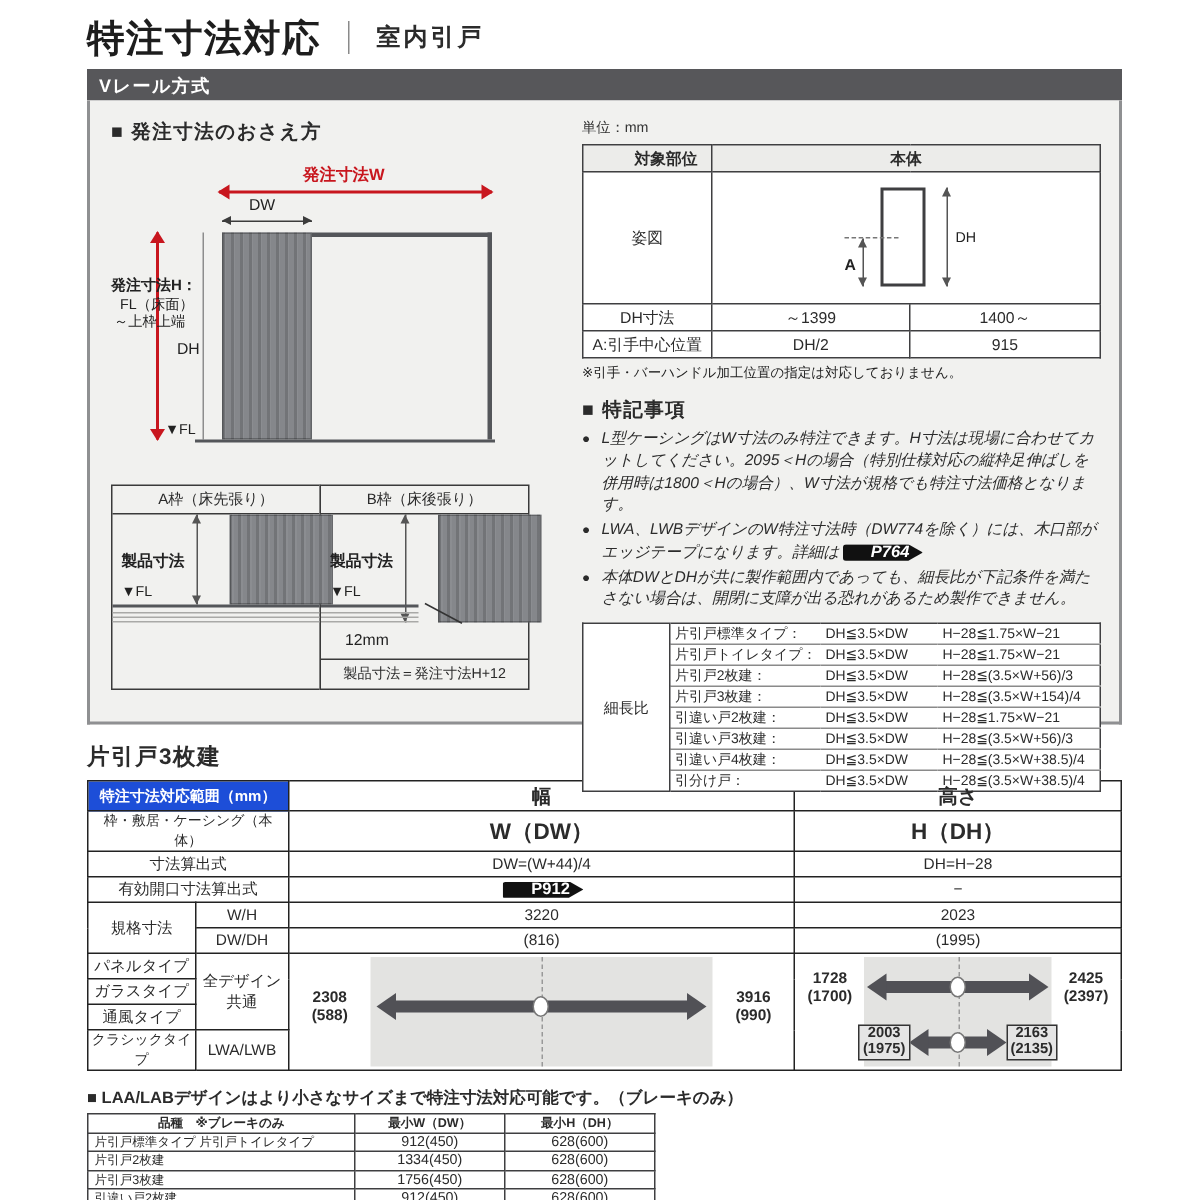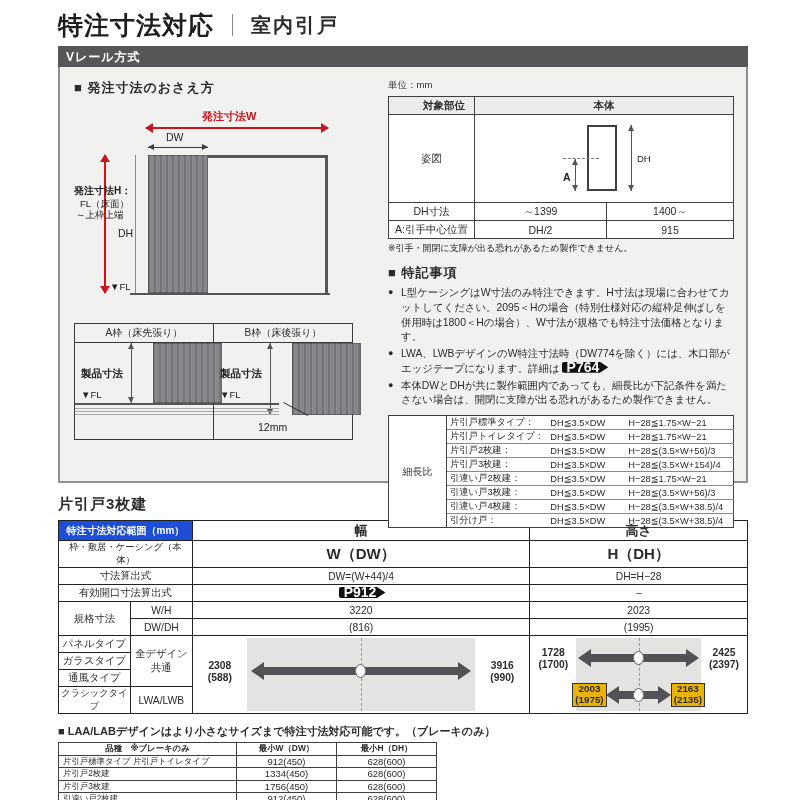--- a/index.html
+++ b/index.html
@@ -8,21 +8,21 @@
     width:800px; height:800px; overflow:hidden;
     font-family:"Liberation Sans","DejaVu Sans",sans-serif;
     color:#2b2b2b; position:relative;
   }
   .content { width:690px; margin-left:58px; padding-top:10px; }
 
   
   .pagehead { display:flex; align-items:center; height:30px; }
   .pagehead h1 { font-size:25px; font-weight:bold; letter-spacing:1px; color:#1d1d1d; }
   .pagehead .vdiv { width:1px; height:22px; background:#8a8a8a; margin:0 18px; }
-  .pagehead .sub { font-size:20px; font-weight:bold; letter-spacing:2px; }
+  .pagehead .sub { font-size:16px; font-weight:bold; letter-spacing:2px; }
 
   
   .secbar { margin-top:6px; height:21px; background:#57575a; color:#fff;
             font-size:12px; font-weight:bold; padding:3px 8px; letter-spacing:1px; }
   .panel { border:2px solid #8f9092; border-top:none; background:#f1f1ef;
            height:416px; padding:12px 12px 8px 14px; display:flex; gap:16px; }
 
   .sec-h { font-size:13px; font-weight:bold; letter-spacing:1px; }
   .unit { font-size:9.5px; color:#333; }
 
@@ -82,26 +82,26 @@
 
   table { border-collapse:collapse; }
   .ktable { width:100%; margin-top:4px; background:#fff; }
   .ktable th,.ktable td { border:1px solid #3f3f41; font-size:10.5px; padding:1px 3px; }
   .ktable th { background:#ececea; font-weight:bold; height:18px; }
   .ktable .c { text-align:center; }
   .figcell { height:88px; position:relative; padding:0; }
 
   .note { font-size:9px; margin-top:3px; color:#222; }
 
-  .bullets { list-style:none; margin-top:4px; }
+  .bullets { list-style:none; margin-top:4px;font-style:italic; }
   .bullets li { font-size:10.4px; line-height:1.42; padding-left:13px; position:relative; margin-bottom:2px; }
   .bullets li::before { content:"●"; position:absolute; left:0; top:0; font-size:9px; }
 
-  .pbadge { display:inline-block; background:#111; color:#fff; font-size:14px; font-weight:bold;
-            line-height:11px; padding:0 9px 0 5px; border-radius:2px 0 0 2px; margin-left:2px;
+  .pbadge { display:inline-block; background:#111; color:#fff; font-size:11px; font-weight:bold;
+            line-height:11px; padding:0 9px 0 19px; border-radius:2px 0 0 2px; margin-left:2px;
             clip-path:polygon(0 0, 82% 0, 100% 50%, 82% 100%, 0 100%); }
 
   .slender { width:100%; margin-top:7px; background:#fff; border:1px solid #3f3f41; }
   .slender td { font-size:9.3px; padding:0 3px; height:12.5px; white-space:nowrap; }
   .slender .rowline td { border-top:1px solid #8a8a8a; }
   .slender .cat { border-right:1px solid #3f3f41; text-align:center; font-size:10px; width:58px; }
 
   
   .s2title { font-size:15px; font-weight:bold; margin-top:12px; letter-spacing:1px; }
   .bigtable { width:690px; margin-top:6px; }
@@ -115,21 +115,21 @@
   .cdash { position:absolute; top:2px; bottom:2px; left:50%; border-left:1px dashed #999; }
   .rngarr { position:absolute; height:8px; background:#515156; }
   .rngarr::before,.rngarr::after { content:""; position:absolute; top:-5px;
     border-top:9px solid transparent; border-bottom:9px solid transparent; }
   .rngarr::before { left:-12px; border-right:13px solid #515156; }
   .rngarr::after  { right:-12px; border-left:13px solid #515156; }
   .knob { position:absolute; width:11px; height:14px; background:#fff; border:1px solid #777;
           border-radius:50%; left:calc(50% - 6px); }
   .rlab { position:absolute; width:46px; text-align:center; font-size:10.3px; font-weight:bold; line-height:1.12; }
   .rlab-box { position:absolute; text-align:center; font-size:9.8px; font-weight:bold; line-height:1.1;
-              background:#eab308; border:1px solid #333; padding:0 2px; }
+              background:#e5e5e5; border:1px solid #333; padding:0 2px; }
 
   
   .s3title { font-size:11px; font-weight:bold; margin-top:10px; }
   .mintable { margin-top:3px; background:#fff; }
   .mintable th,.mintable td { border:1px solid #3f3f41; padding:0 4px; height:12.5px; }
   .mintable th { font-size:8.4px; font-weight:bold; text-align:center; }
   .mintable td.name { font-size:8.4px; width:178px; }
   .mintable td.num { font-size:9.5px; text-align:center; width:100px; }
 </style>
 </head>
@@ -193,22 +193,23 @@
           <div class="fbody">
             <div class="abs door" style="left:78px;top:0;width:69px;height:72px;"></div>
             <div class="arrv-thin" style="left:56px;top:0;height:72px;"></div>
             <div class="abs lbl" style="left:6px;top:24px;font-weight:bold;">製品寸法</div>
             <div class="abs lbl-s" style="left:6px;top:46px;">▼FL</div>
             <div class="floorline" style="top:60px;right:73px;"></div>
             <div class="thinline" style="top:65px;right:73px;"></div>
             <div class="thinline" style="top:68px;right:73px;"></div>
             <div class="thinline" style="top:71px;right:73px;"></div>
             <div class="abs" style="left:66px;top:72px;width:28px;height:1px;background:#333;transform:rotate(28deg);transform-origin:right;"></div>
-            <div class="abs lbl" style="left:44px;top:78px;">12mm</div>
+            <div class="abs lbl" style="left:16px;top:78px;">12mm</div>
           </div>
+          <div class="fcap">製品寸法＝発注寸法H+12</div>
         </div>
       </div>
     </div>
 
     <div class="rcol">
       <div class="headrow">
         <div class="unit">単位：mm</div>
       </div>
 
       <table class="ktable">
@@ -233,21 +234,21 @@
           <td class="c" style="width:132px;">～1399</td>
           <td class="c">1400～</td>
         </tr>
         <tr style="height:18px;">
           <td class="c">A:引手中心位置</td>
           <td class="c">DH/2</td>
           <td class="c">915</td>
         </tr>
       </tbody>
         </table>
-      <div class="note">※引手・開閉に支障が出る恐れがあるため製作できません。</div>
+      <div class="note">※引手・バーハンドル加工位置の指定は対応しておりません。</div>
 
       <div class="sec-h" style="margin-top:9px;">■ 特記事項</div>
       <ul class="bullets">
         <li><span>L型ケーシングはW寸法のみ特注できます。H寸法は現場に合わせてカットしてください。2095＜Hの場合（特別仕様対応の縦枠足伸ばしを併用時は1800＜Hの場合）、W寸法が規格でも特注寸法価格となります。</span></li>
         <li><span>LWA、LWBデザインのW特注寸法時（DW774を除く）には、木口部がエッジテープになります。詳細は</span><span class="pbadge">P764</span></li>
         <li><span>本体DWとDHが共に製作範囲内であっても、細長比が下記条件を満たさない場合は、開閉に支障が出る恐れがあるため製作できません。</span></li>
       </ul>
 
       <table class="slender">
         <tbody>

